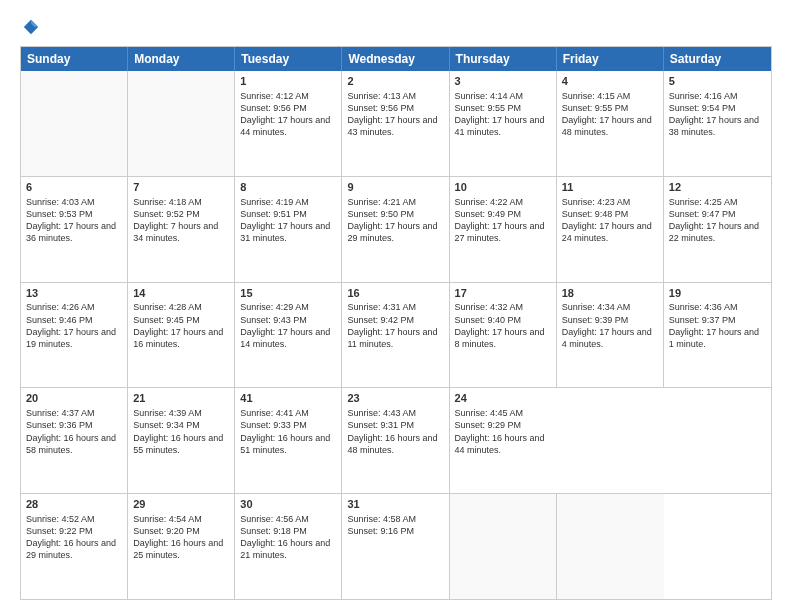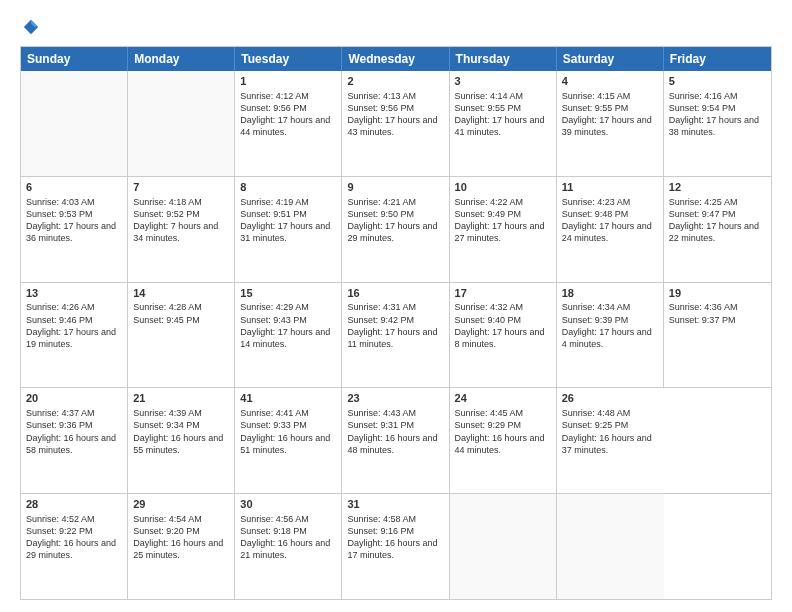--- a/index.html
+++ b/index.html
@@ -136,22 +136,22 @@
     </div>
   </div>
 
   <div class="calendar">
     <div class="cal-header-row">
     <div class="cal-header-cell">Sunday</div>
         <div class="cal-header-cell">Monday</div>
         <div class="cal-header-cell">Tuesday</div>
         <div class="cal-header-cell">Wednesday</div>
         <div class="cal-header-cell">Thursday</div>
+        <div class="cal-header-cell">Friday</div>
         <div class="cal-header-cell">Saturday</div>
-        <div class="cal-header-cell">Friday</div>
       </div>
     <div class="cal-body">
     <div class="cal-row">
           <div class="cal-cell empty"></div>
           <div class="cal-cell empty"></div>
           <div class="cal-cell">
             <span class="day-num">1</span>
             <div class="cell-text">Sunrise: 4:12 AM</div>
             <div class="cell-text">Sunset: 9:56 PM</div>
             <div class="cell-text">Daylight: 17 hours and 44 minutes.</div>
@@ -165,21 +165,21 @@
           <div class="cal-cell">
             <span class="day-num">3</span>
             <div class="cell-text">Sunrise: 4:14 AM</div>
             <div class="cell-text">Sunset: 9:55 PM</div>
             <div class="cell-text">Daylight: 17 hours and 41 minutes.</div>
           </div>
           <div class="cal-cell">
             <span class="day-num">4</span>
             <div class="cell-text">Sunrise: 4:15 AM</div>
             <div class="cell-text">Sunset: 9:55 PM</div>
-            <div class="cell-text">Daylight: 17 hours and 39 minutes.</div>
+            <div class="cell-text">Daylight: 17 hours and 48 minutes.</div>
           </div>
           <div class="cal-cell">
             <span class="day-num">5</span>
             <div class="cell-text">Sunrise: 4:16 AM</div>
             <div class="cell-text">Sunset: 9:54 PM</div>
             <div class="cell-text">Daylight: 17 hours and 38 minutes.</div>
           </div>
         </div>
         <div class="cal-row">
           <div class="cal-cell">
@@ -229,20 +229,21 @@
           <div class="cal-cell">
             <span class="day-num">13</span>
             <div class="cell-text">Sunrise: 4:26 AM</div>
             <div class="cell-text">Sunset: 9:46 PM</div>
             <div class="cell-text">Daylight: 17 hours and 19 minutes.</div>
           </div>
           <div class="cal-cell">
             <span class="day-num">14</span>
             <div class="cell-text">Sunrise: 4:28 AM</div>
             <div class="cell-text">Sunset: 9:45 PM</div>
+            <div class="cell-text">Daylight: 17 hours and 16 minutes.</div>
           </div>
           <div class="cal-cell">
             <span class="day-num">15</span>
             <div class="cell-text">Sunrise: 4:29 AM</div>
             <div class="cell-text">Sunset: 9:43 PM</div>
             <div class="cell-text">Daylight: 17 hours and 14 minutes.</div>
           </div>
           <div class="cal-cell">
             <span class="day-num">16</span>
             <div class="cell-text">Sunrise: 4:31 AM</div>
@@ -258,20 +259,21 @@
           <div class="cal-cell">
             <span class="day-num">18</span>
             <div class="cell-text">Sunrise: 4:34 AM</div>
             <div class="cell-text">Sunset: 9:39 PM</div>
             <div class="cell-text">Daylight: 17 hours and 4 minutes.</div>
           </div>
           <div class="cal-cell">
             <span class="day-num">19</span>
             <div class="cell-text">Sunrise: 4:36 AM</div>
             <div class="cell-text">Sunset: 9:37 PM</div>
+            <div class="cell-text">Daylight: 17 hours and 1 minute.</div>
           </div>
         </div>
         <div class="cal-row">
           <div class="cal-cell">
             <span class="day-num">20</span>
             <div class="cell-text">Sunrise: 4:37 AM</div>
             <div class="cell-text">Sunset: 9:36 PM</div>
             <div class="cell-text">Daylight: 16 hours and 58 minutes.</div>
           </div>
           <div class="cal-cell">
@@ -291,26 +293,20 @@
             <div class="cell-text">Sunrise: 4:43 AM</div>
             <div class="cell-text">Sunset: 9:31 PM</div>
             <div class="cell-text">Daylight: 16 hours and 48 minutes.</div>
           </div>
           <div class="cal-cell">
             <span class="day-num">24</span>
             <div class="cell-text">Sunrise: 4:45 AM</div>
             <div class="cell-text">Sunset: 9:29 PM</div>
             <div class="cell-text">Daylight: 16 hours and 44 minutes.</div>
           </div>
-          <div class="cal-cell">
-            <span class="day-num">26</span>
-            <div class="cell-text">Sunrise: 4:48 AM</div>
-            <div class="cell-text">Sunset: 9:25 PM</div>
-            <div class="cell-text">Daylight: 16 hours and 37 minutes.</div>
-          </div>
         </div>
         <div class="cal-row">
           <div class="cal-cell">
             <span class="day-num">28</span>
             <div class="cell-text">Sunrise: 4:52 AM</div>
             <div class="cell-text">Sunset: 9:22 PM</div>
             <div class="cell-text">Daylight: 16 hours and 29 minutes.</div>
           </div>
           <div class="cal-cell">
             <span class="day-num">29</span>
@@ -321,20 +317,19 @@
           <div class="cal-cell">
             <span class="day-num">30</span>
             <div class="cell-text">Sunrise: 4:56 AM</div>
             <div class="cell-text">Sunset: 9:18 PM</div>
             <div class="cell-text">Daylight: 16 hours and 21 minutes.</div>
           </div>
           <div class="cal-cell">
             <span class="day-num">31</span>
             <div class="cell-text">Sunrise: 4:58 AM</div>
             <div class="cell-text">Sunset: 9:16 PM</div>
-            <div class="cell-text">Daylight: 16 hours and 17 minutes.</div>
           </div>
           <div class="cal-cell empty"></div>
           <div class="cal-cell empty"></div>
         </div>
       </div>
   </div>
 </div>
 
 </body></html>

